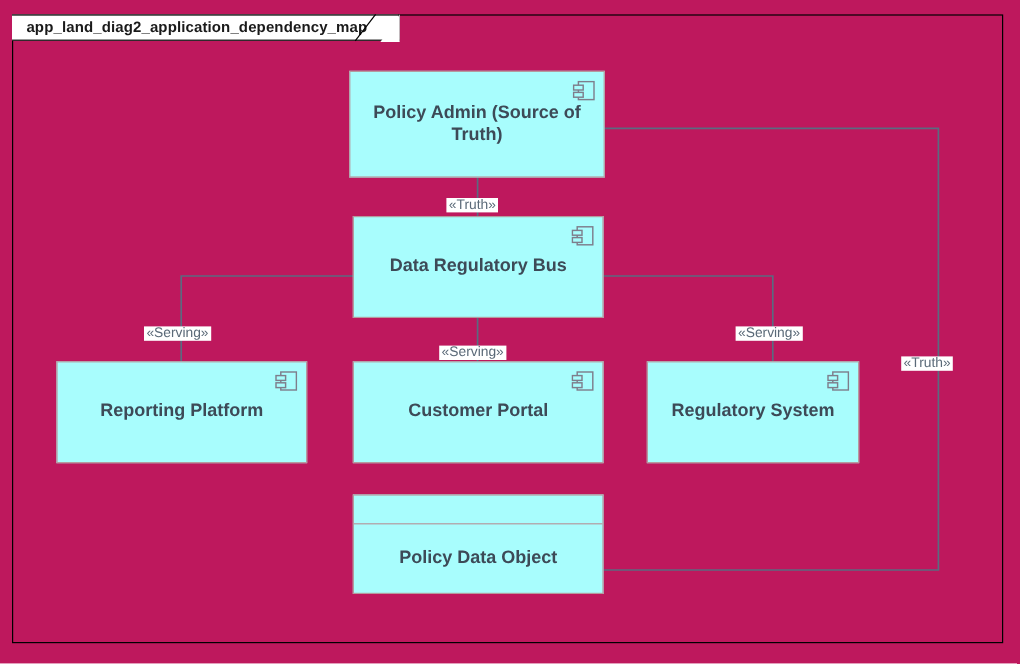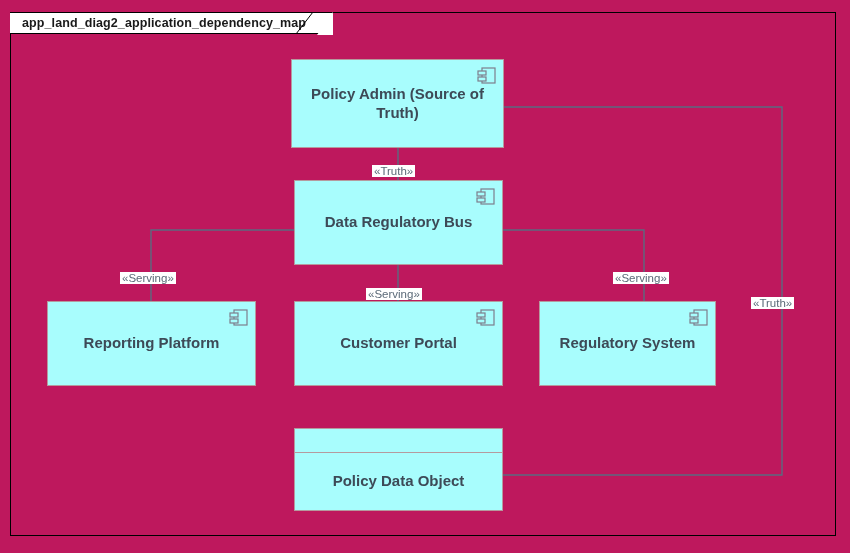--- a/index.html
+++ b/index.html
@@ -221,21 +221,21 @@
     <span class="component-icon">
       <svg width="19" height="18" viewBox="0 0 19 18">
         <rect x="5" y="1" width="13" height="15" fill="none" stroke="#7e7e8c" stroke-width="1.2"></rect>
         <rect x="1" y="4" width="8" height="4" fill="#a8fdfd" stroke="#7e7e8c" stroke-width="1.2"></rect>
         <rect x="1" y="10" width="8" height="4" fill="#a8fdfd" stroke="#7e7e8c" stroke-width="1.2"></rect>
       </svg>
     </span>
     <span class="node-label">Regulatory System</span>
   </div>
 
-  <div class="data-object" style="left:294px; top:428px; width:209px; height:83px;">
+  <div class="data-object" style="left:294px; top:412px; width:209px; height:83px;">
     <div class="data-object-header"></div>
     <div class="data-object-body">
       <span class="node-label">Policy Data Object</span>
     </div>
   </div>
 
   <div class="stereotype" style="left:372px; top:165px;">«Truth»</div>
 
   <div class="stereotype" style="left:120px; top:272px;">«Serving»</div>
 

